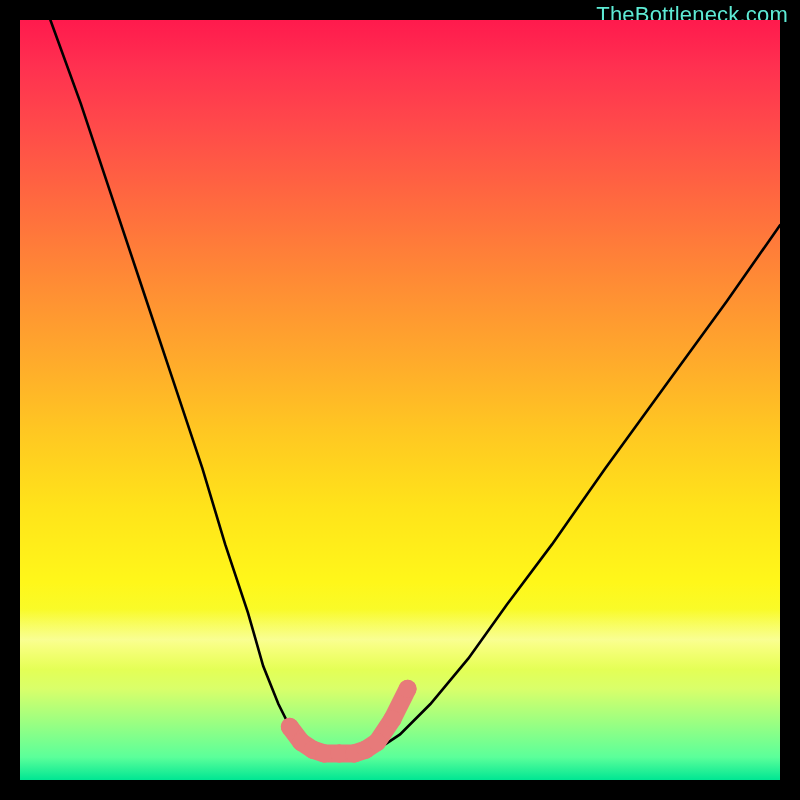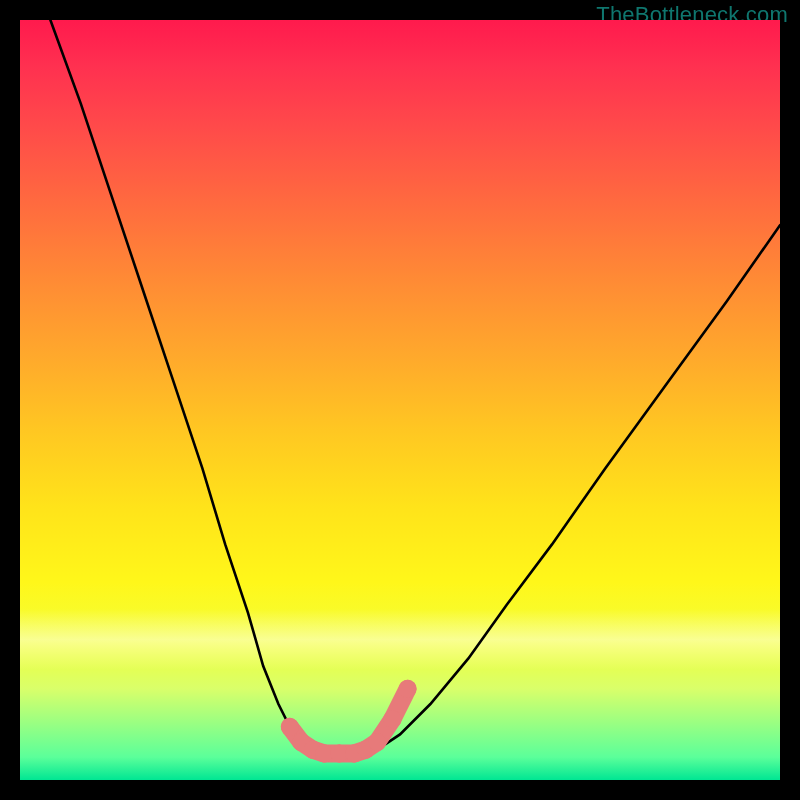--- a/index.html
+++ b/index.html
@@ -49,21 +49,21 @@
       to bottom,
       rgba(255,255,255,0) 0%,
       rgba(255,255,220,0.55) 50%,
       rgba(255,255,255,0) 100%
     );
   }
   .watermark {
     position: absolute;
     top: 2px;
     right: 12px;
-    color: #0f766e;
+    color: #5eead4;
     font-size: 22px;
     font-weight: 500;
     letter-spacing: 0.2px;
   }
   svg.overlay {
     position: absolute;
     inset: 0;
     width: 100%;
     height: 100%;
   }

